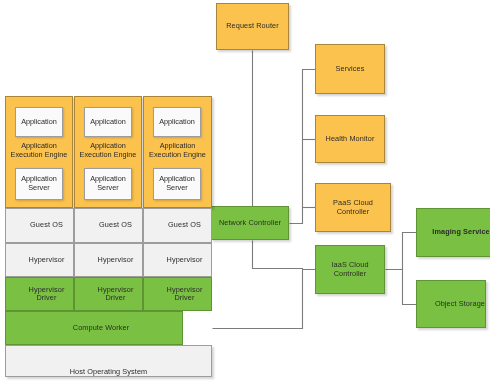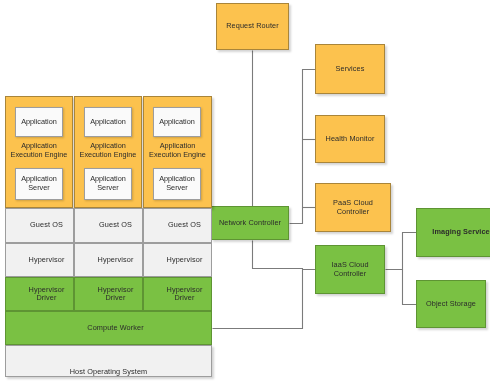--- a/index.html
+++ b/index.html
@@ -79,21 +79,21 @@
   </div>
 
   <div class="node green" style="left:315px;top:245px;width:70px;height:49px;">
     <span>IaaS Cloud Controller</span>
   </div>
 
   <div class="node green" style="left:416px;top:208px;width:90px;height:49px;font-weight:bold;">
     <span>Imaging Service</span>
   </div>
 
-  <div class="node green" style="left:416px;top:280px;width:70px;height:48px;">
+  <div class="node green" style="left:416px;top:280px;width:70px;height:48px;justify-content:flex-end;">
     <span>Object Storage</span>
   </div>
 
   <div class="node green" style="left:211px;top:206px;width:78px;height:34px;">
     <span>Network Controller</span>
   </div>
 
   <div class="panel" style="left:5px;top:96px;width:68px;height:112px;"></div>
   <div class="panel" style="left:74px;top:96px;width:68px;height:112px;"></div>
   <div class="panel" style="left:143px;top:96px;width:69px;height:112px;"></div>
@@ -145,21 +145,21 @@
   <div class="node green plain" style="left:5px;top:277px;width:69px;height:34px;">
     <span>Hypervisor Driver</span>
   </div>
   <div class="node green plain" style="left:74px;top:277px;width:69px;height:34px;">
     <span>Hypervisor Driver</span>
   </div>
   <div class="node green plain" style="left:143px;top:277px;width:69px;height:34px;">
     <span>Hypervisor Driver</span>
   </div>
 
-  <div class="node green plain" style="left:5px;top:311px;width:207px;height:34px;">
+  <div class="node green plain" style="left:5px;top:311px;width:178px;height:34px;">
     <span>Compute Worker</span>
   </div>
 
   <div class="node grey" style="left:5px;top:345px;width:207px;height:32px;align-items:flex-end;">
     <span>Host Operating System</span>
   </div>
 
 </div>
 
 </body></html>

